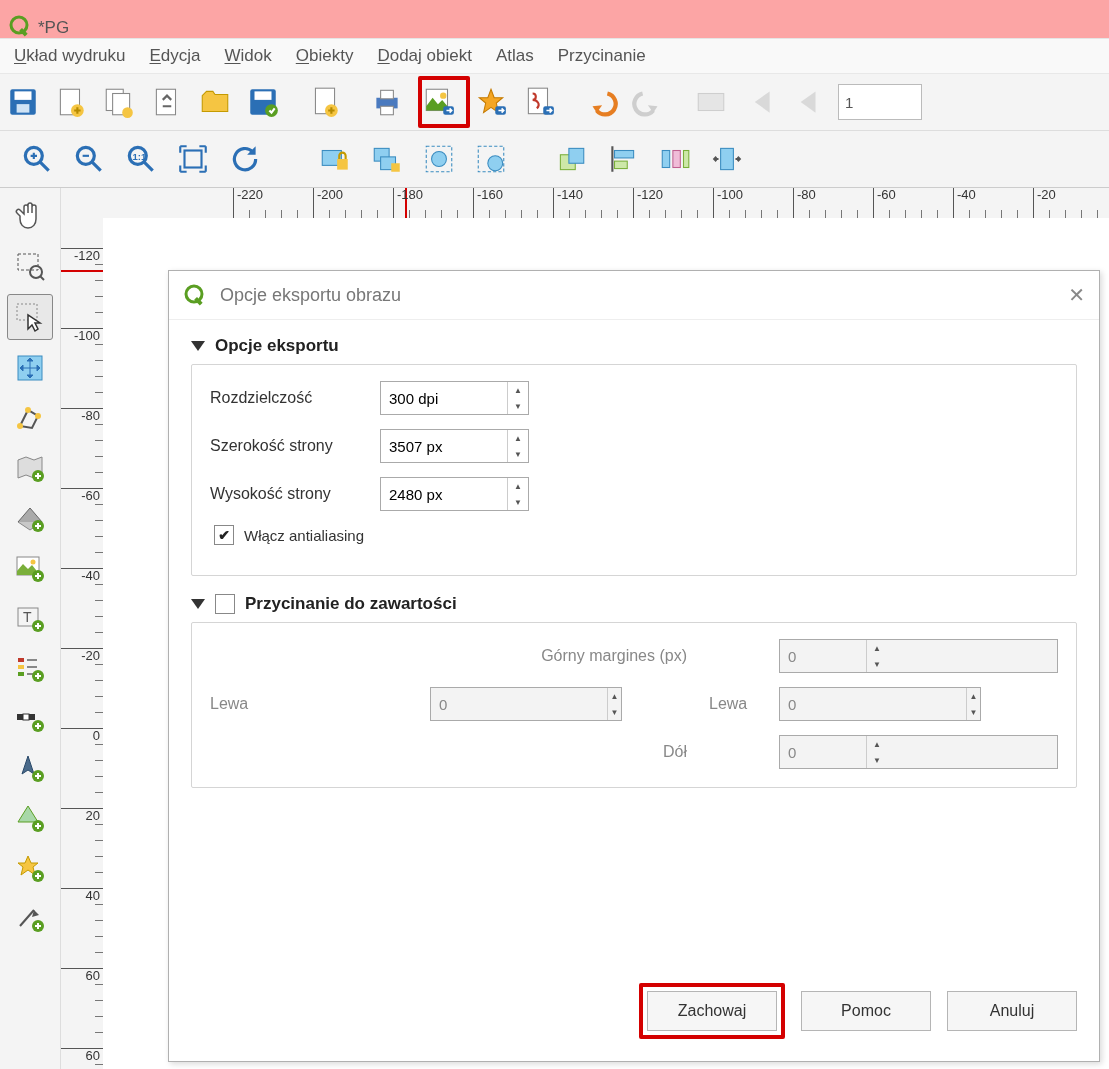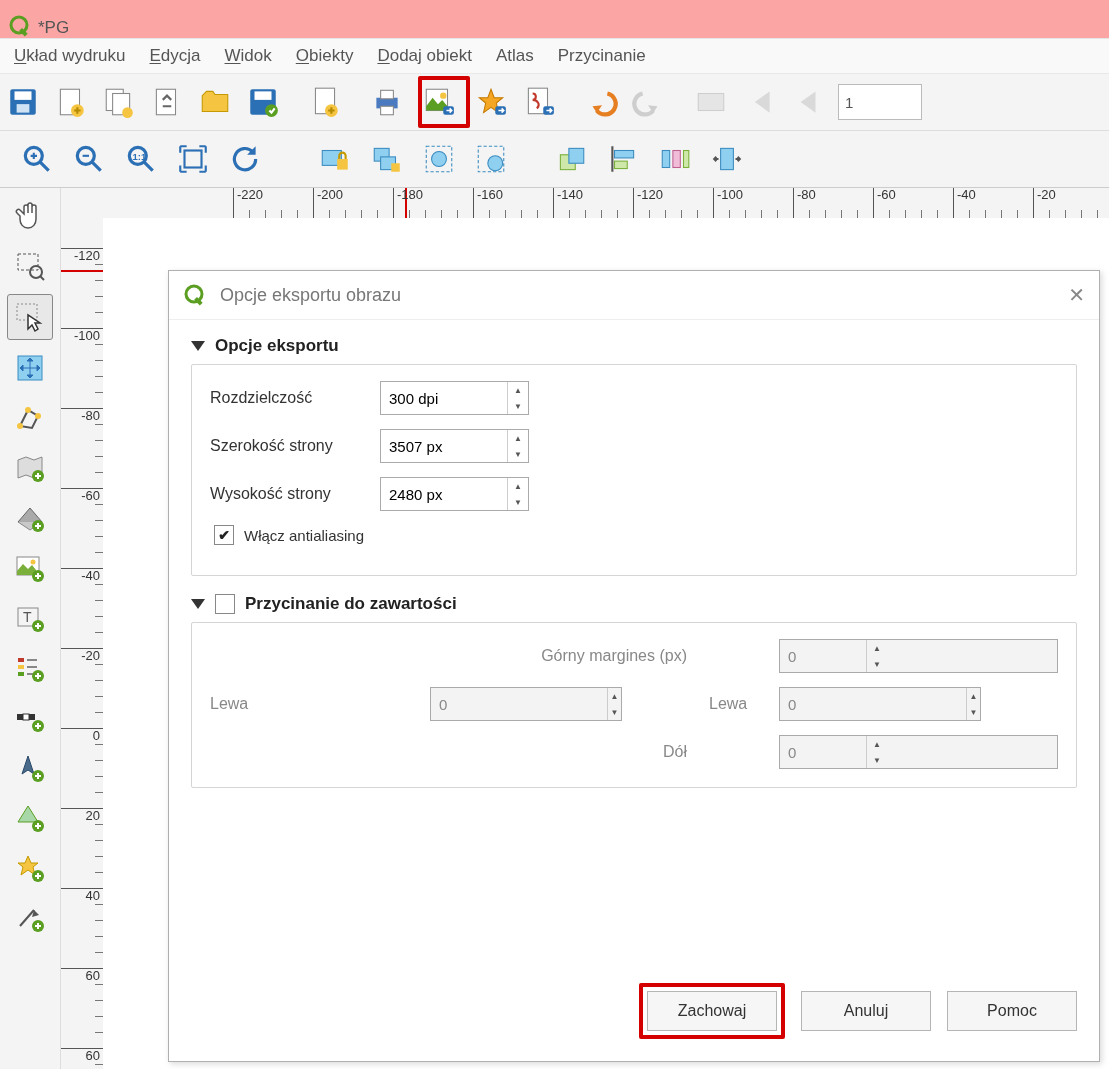--- a/index.html
+++ b/index.html
@@ -624,16 +624,16 @@
           </div>
         </div>
       </div>
     </div>
   </div>
 
   <div class="dlg-buttons">
     <span class="save-hl">
       <button>Zachowaj</button>
     </span>
+    <button>Pomoc</button>
     <button>Anuluj</button>
-    <button>Pomoc</button>
   </div>
 </div>
 
 </body></html>

